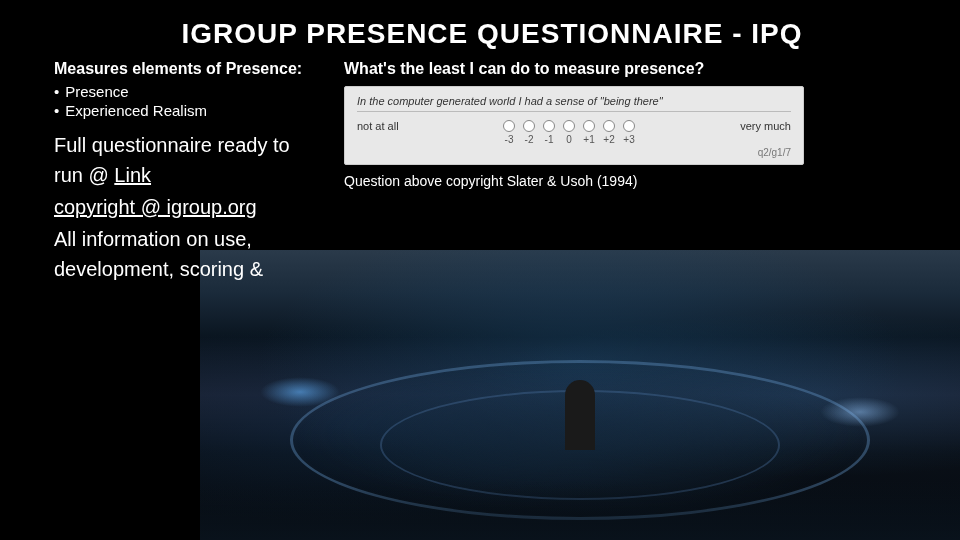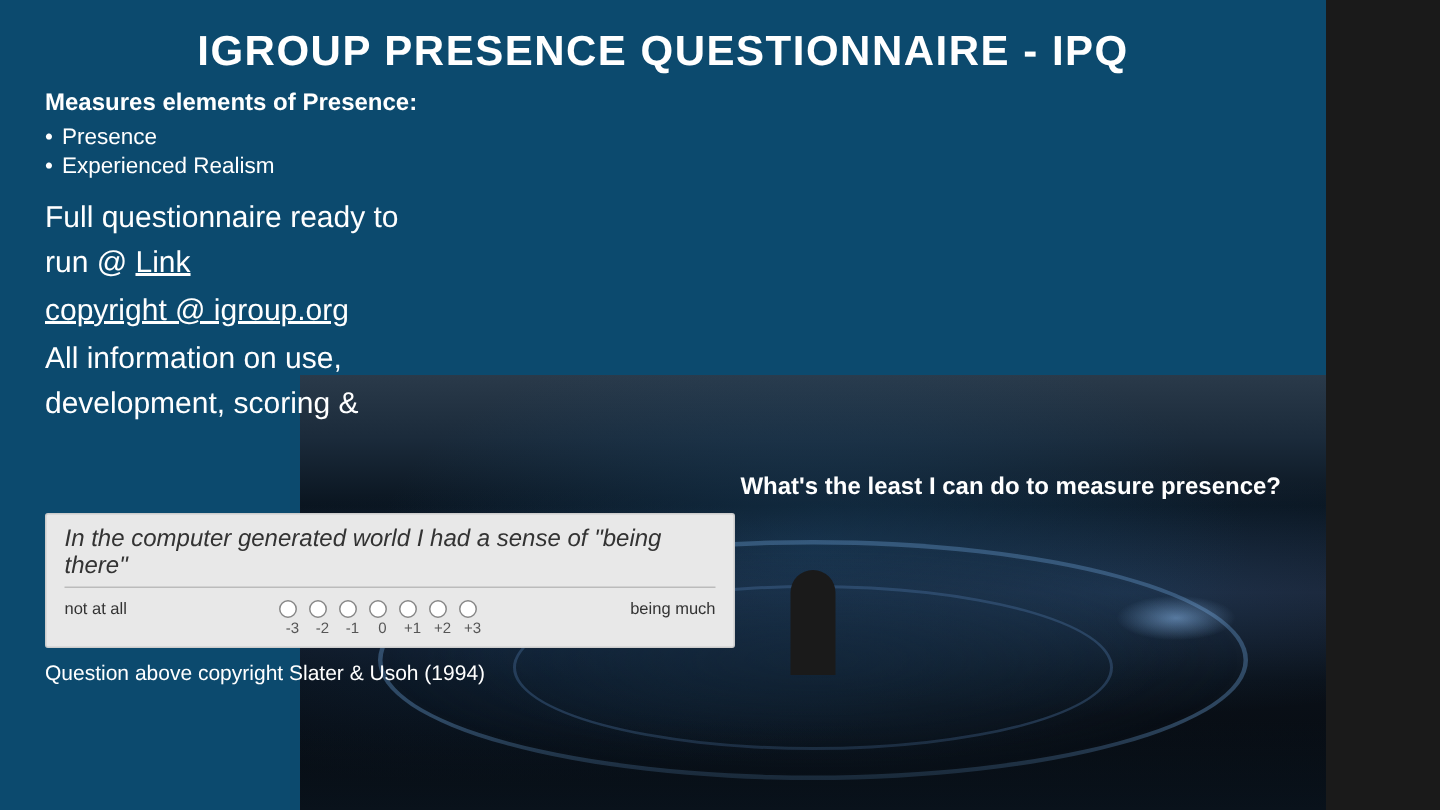--- a/index.html
+++ b/index.html
@@ -8,43 +8,44 @@
       width: 960px;
       height: 540px;
       background-color: #1a1a1a;
       font-family: Arial, sans-serif;
       color: #ffffff;
       overflow: hidden;
       position: relative;
     }
 
     .slide-container {
-      width: 884px;
+      width: 960px;
       height: 540px;
       position: relative;
-      background-color: #0c4a6e;
+      background-color: #000000;
+      padding-left: 24px;
     }
 
     
     .title-bar {
       text-align: center;
       padding: 18px 20px 10px;
     }
 
     .title-text {
       font-size: 28px;
       font-weight: bold;
       color: #ffffff;
       letter-spacing: 1px;
     }
 
     
     .content-area {
       display: flex;
-      flex-direction: column;
+      flex-direction: row;
       padding: 0 30px;
       gap: 30px;
       position: relative;
       z-index: 2;
     }
 
     
     .left-col {
       width: 260px;
       flex-shrink: 0;
@@ -91,35 +92,35 @@
     
     .right-col {
       flex: 1;
     }
 
     .right-question {
       font-size: 16px;
       font-weight: bold;
       color: #ffffff;
       margin-bottom: 8px;
-      text-align: right;
+      text-align: left;
     }
 
     
     .ipq-widget {
       background-color: #e8e8e8;
       border: 1px solid #cccccc;
       padding: 8px 12px 6px;
       border-radius: 2px;
       width: 100%;
       max-width: 460px;
     }
 
     .ipq-question-text {
-      font-size: 16px;
+      font-size: 11px;
       color: #333333;
       font-style: italic;
       margin-bottom: 8px;
       border-bottom: 1px solid #bbbbbb;
       padding-bottom: 4px;
     }
 
     .ipq-scale {
       display: flex;
       align-items: center;
@@ -334,31 +335,32 @@
           <span class="scale-label">not at all</span>
           <div class="scale-circles">
             <div class="scale-circle"></div>
             <div class="scale-circle"></div>
             <div class="scale-circle"></div>
             <div class="scale-circle"></div>
             <div class="scale-circle"></div>
             <div class="scale-circle"></div>
             <div class="scale-circle"></div>
           </div>
-          <span class="scale-label">being much</span>
+          <span class="scale-label">very much</span>
         </div>
         <div class="scale-numbers">
           <span class="scale-num">-3</span>
           <span class="scale-num">-2</span>
           <span class="scale-num">-1</span>
           <span class="scale-num">0</span>
           <span class="scale-num">+1</span>
           <span class="scale-num">+2</span>
           <span class="scale-num">+3</span>
         </div>
+        <div class="ipq-footer">q2/g1/7</div>
       </div>
 
       <div class="copyright-text">Question above copyright Slater &amp; Usoh (1994)</div>
     </div>
 
   </div>
 
   <div class="bottom-image">
     <div class="image-placeholder">
       <div class="scene-overlay"></div>

